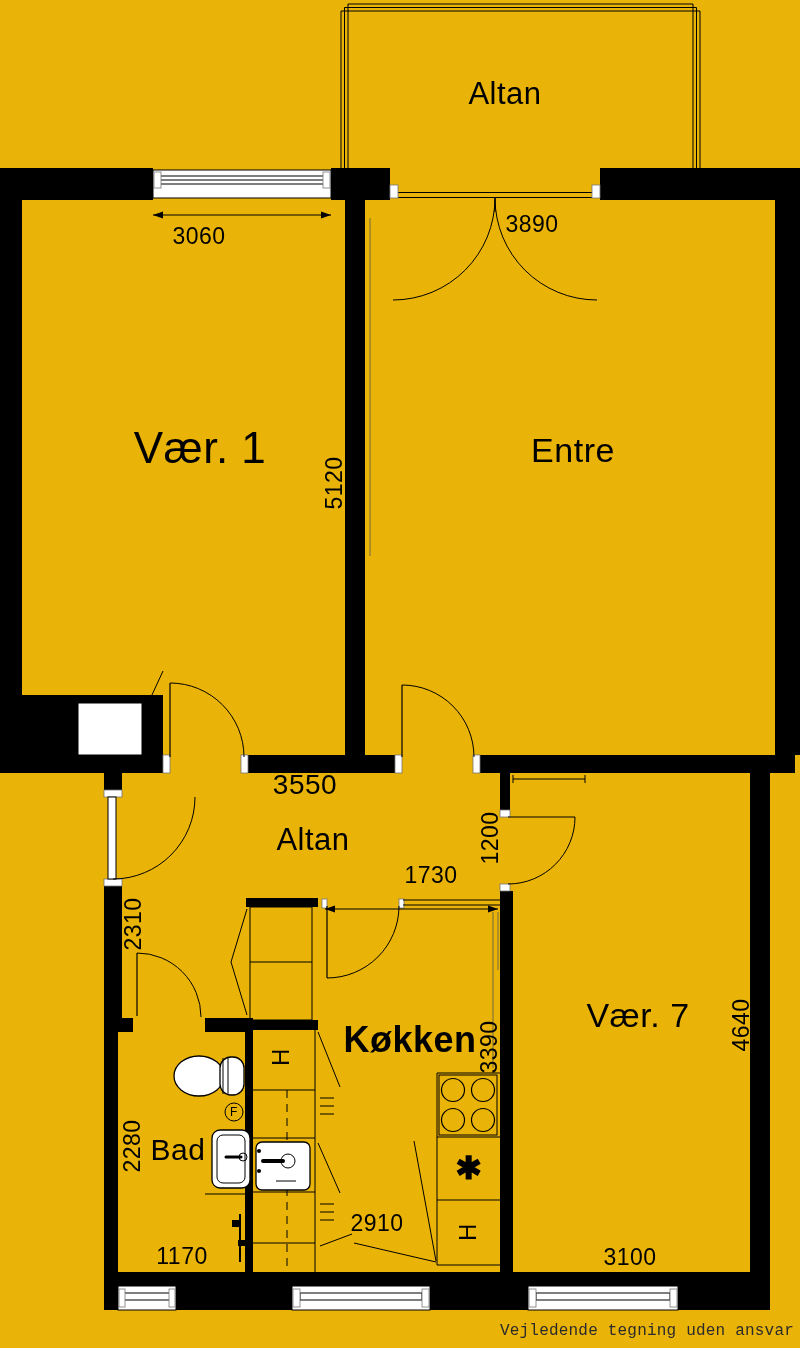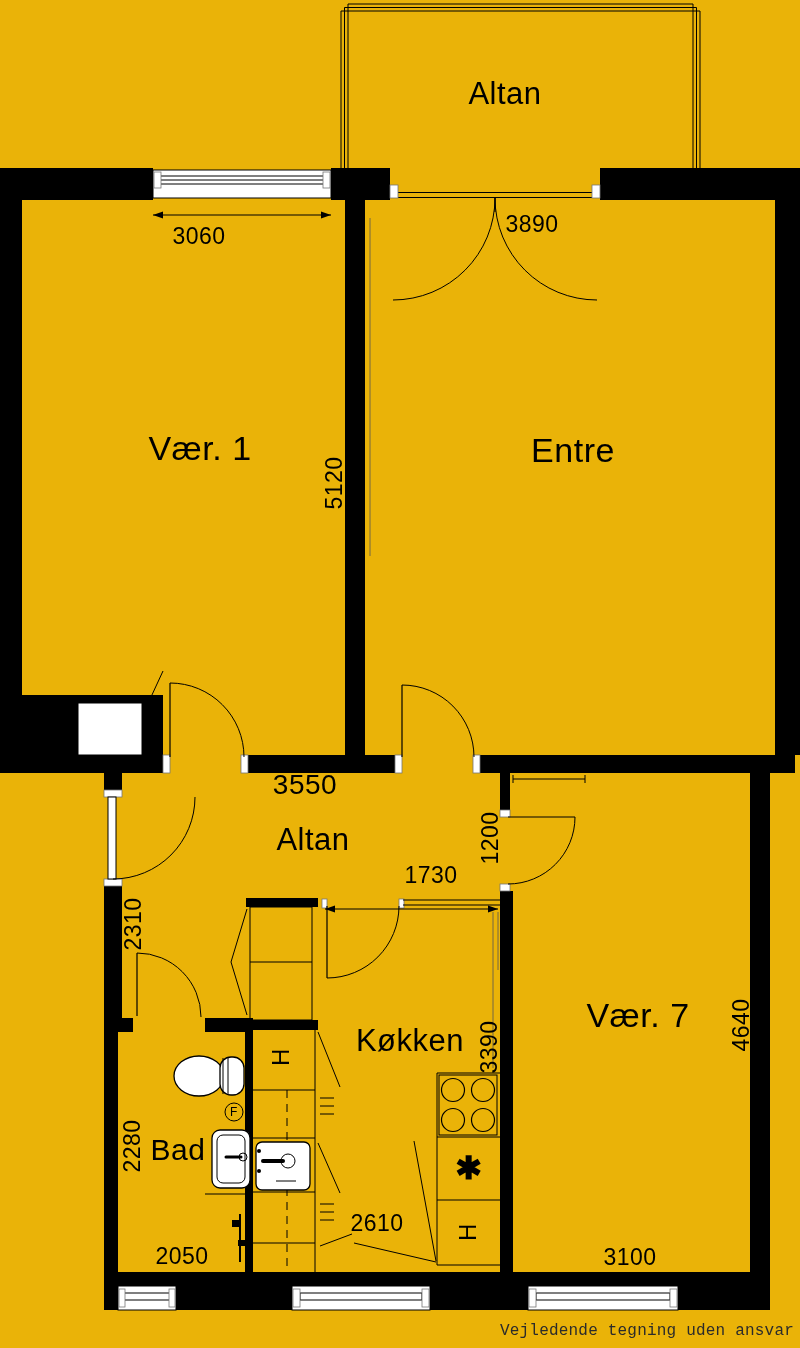--- a/index.html
+++ b/index.html
@@ -221,39 +221,39 @@
     <line class="fine" x1="498" y1="912" x2="498" y2="970"></line>
     <line class="fine" x1="370" y1="218" x2="370" y2="556"></line>
     <line class="fine" x1="493" y1="912" x2="493" y2="1068"></line>
     <line class="thin" x1="513" y1="779" x2="585" y2="779"></line>
     <line class="thin" x1="513" y1="775" x2="513" y2="783"></line>
     <line class="thin" x1="585" y1="775" x2="585" y2="783"></line>
   </g>
 </svg>
 
   <div class="lbl" style="left:505px;top:93px;font-size:31px;">Altan</div>
-  <div class="lbl" style="left:200px;top:448px;font-size:34px;">Vær. 1</div>
+  <div class="lbl" style="left:200px;top:448px;font-size:44px;">Vær. 1</div>
   <div class="lbl" style="left:573px;top:450px;font-size:34px;">Entre</div>
   <div class="lbl" style="left:313px;top:839px;font-size:31px;">Altan</div>
   <div class="lbl" style="left:638px;top:1015px;font-size:34px;">Vær. 7</div>
-  <div class="lbl" style="left:410px;top:1040px;font-size:31px;">Køkken</div>
+  <div class="lbl" style="left:410px;top:1040px;font-size:36px;font-weight:bold;">Køkken</div>
   <div class="lbl" style="left:178px;top:1150px;font-size:30px;">Bad</div>
 
   <div class="lbl" style="left:183px;top:236px;font-size:23px;margin-left:16px;">3060</div>
   <div class="lbl" style="left:532px;top:224px;font-size:23px;">3890</div>
   <div class="lbl rot" style="left:334px;top:483px;font-size:23px;">5120</div>
   <div class="lbl" style="left:305px;top:785px;font-size:28px;">3550</div>
   <div class="lbl rot" style="left:133px;top:924px;font-size:23px;">2310</div>
   <div class="lbl rot" style="left:490px;top:838px;font-size:23px;">1200</div>
   <div class="lbl" style="left:431px;top:875px;font-size:23px;">1730</div>
   <div class="lbl rot" style="left:489px;top:1047px;font-size:23px;">3390</div>
   <div class="lbl rot" style="left:741px;top:1025px;font-size:23px;">4640</div>
   <div class="lbl rot" style="left:132px;top:1146px;font-size:23px;">2280</div>
-  <div class="lbl" style="left:182px;top:1256px;font-size:23px;">2050</div>
-  <div class="lbl" style="left:377px;top:1223px;font-size:23px;">2610</div>
+  <div class="lbl" style="left:182px;top:1256px;font-size:23px;">1170</div>
+  <div class="lbl" style="left:377px;top:1223px;font-size:23px;">2910</div>
   <div class="lbl" style="left:630px;top:1257px;font-size:23px;">3100</div>
 
   <div class="lbl rot" style="left:281px;top:1057px;font-size:24px;">H</div>
   <div class="lbl rot" style="left:468px;top:1232px;font-size:24px;">H</div>
   <div class="lbl" style="left:469px;top:1168px;font-size:32px;font-weight:bold;">✱</div>
   <div class="lbl" style="left:234px;top:1112px;font-size:12px;">F</div>
 
   <div class="footer">Vejledende tegning uden ansvar</div>
 </div>
 

